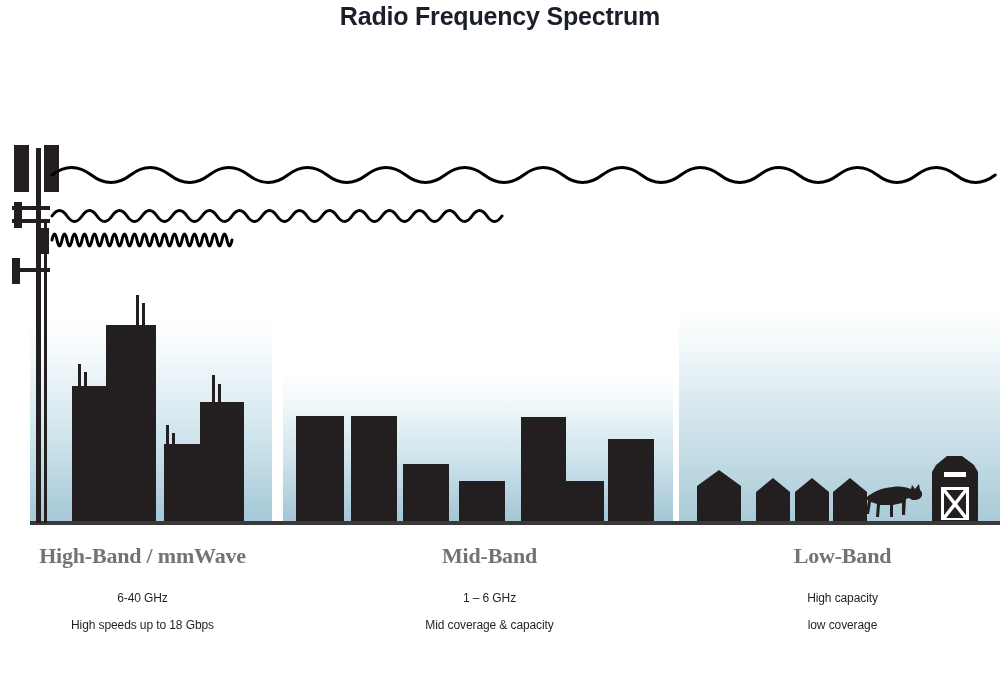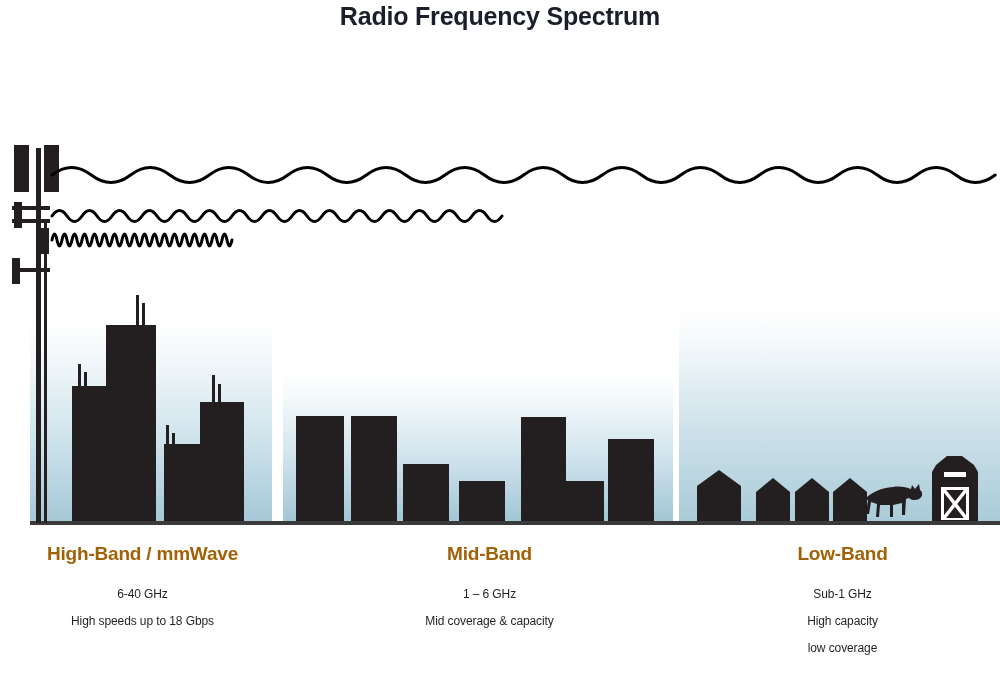--- a/index.html
+++ b/index.html
@@ -49,25 +49,26 @@
   }
   .caption-col {
     position: absolute;
     top: 0;
     text-align: center;
   }
   .caption-col.high { left: 5px;   width: 275px; }
   .caption-col.mid  { left: 352px; width: 275px; text-align: center; }
   .caption-col.low  { left: 700px; width: 285px; }
   .band-name {
-    font-size: 19px;
+    font-size: 22px;
     font-weight: bold;
-    color: #a16207;
+    color: #737373;
     letter-spacing: -0.2px;
     margin-bottom: 16px;
+    font-family: Liberation Serif, serif;
   }
   .band-line {
     font-size: 12px;
     font-weight: normal;
     color: #231f20;
     line-height: 27px;
     letter-spacing: -0.1px;
   }
 </style>
 </head>
@@ -237,20 +238,19 @@
     </div>
 
     <div class="caption-col mid">
       <div class="band-name">Mid-Band</div>
       <div class="band-line">1 – 6 GHz</div>
       <div class="band-line">Mid coverage &amp; capacity</div>
     </div>
 
     <div class="caption-col low">
       <div class="band-name">Low-Band</div>
-      <div class="band-line">Sub-1 GHz</div>
       <div class="band-line">High capacity</div>
       <div class="band-line">low coverage</div>
     </div>
 
   </div>
 
 </div>
 
 </body></html>

